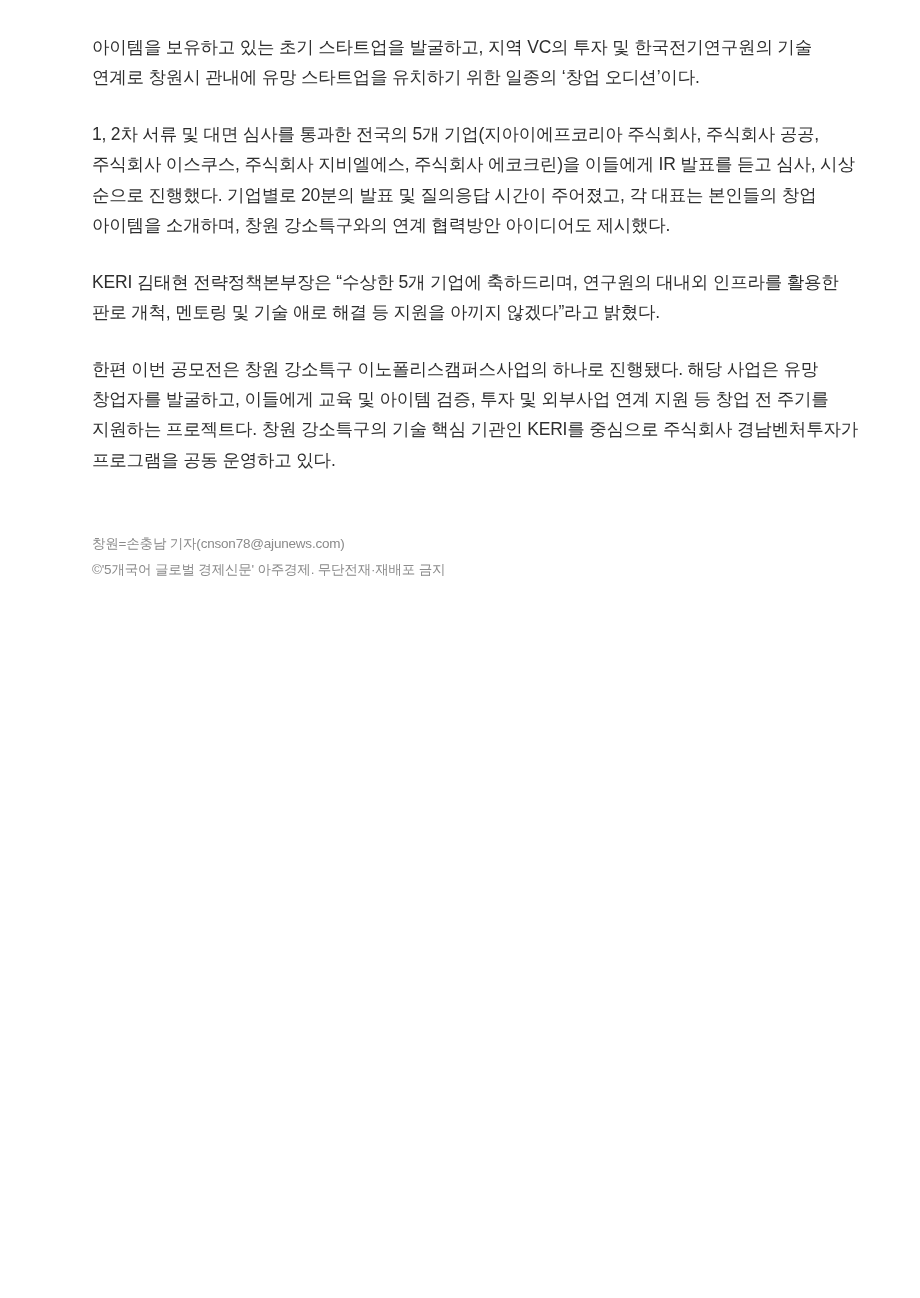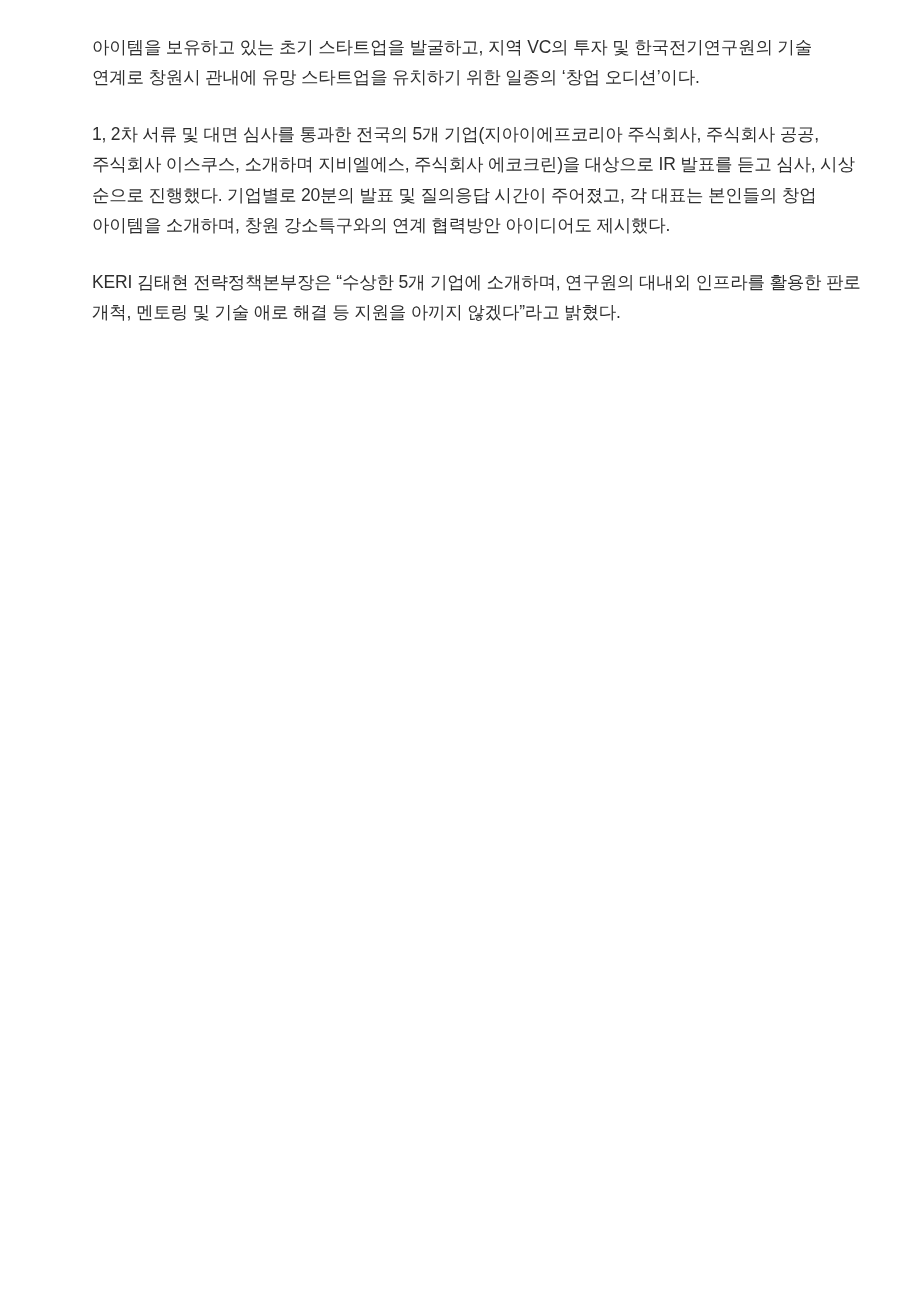--- a/index.html
+++ b/index.html
@@ -48,20 +48,23 @@
     margin: 0;
   }
 </style>
 </head>
 <body>
 
 <div class="page">
 
   <div class="article-body">
     <p class="para">아이템을 보유하고 있는 초기 스타트업을 발굴하고, 지역 VC의 투자 및 한국전기연구원의 기술 연계로 창원시 관내에 유망 스타트업을 유치하기 위한 일종의 ‘창업 오디션’이다.</p>
-    <p class="para">1, 2차 서류 및 대면 심사를 통과한 전국의 5개 기업(지아이에프코리아 주식회사, 주식회사 공공, 주식회사 이스쿠스, 소개하며 지비엘에스, 주식회사 에코크린)을 대상으로 IR 발표를 듣고 심사, 시상 순으로 진행했다. 기업별로 20분의 발표 및 질의응답 시간이 주어졌고, 각 대표는 본인들의 창업 아이템을 소개하며, 창원 강소특구와의 연계 협력방안 아이디어도 제시했다.</p>
-    <p class="para">KERI 김태현 전략정책본부장은 “수상한 5개 기업에 소개하며, 연구원의 대내외 인프라를 활용한 판로 개척, 멘토링 및 기술 애로 해결 등 지원을 아끼지 않겠다”라고 밝혔다.</p>
+    <p class="para">1, 2차 서류 및 대면 심사를 통과한 전국의 5개 기업(지아이에프코리아 주식회사, 주식회사 공공, 주식회사 이스쿠스, 주식회사 지비엘에스, 주식회사 에코크린)을 이들에게 IR 발표를 듣고 심사, 시상 순으로 진행했다. 기업별로 20분의 발표 및 질의응답 시간이 주어졌고, 각 대표는 본인들의 창업 아이템을 소개하며, 창원 강소특구와의 연계 협력방안 아이디어도 제시했다.</p>
+    <p class="para">KERI 김태현 전략정책본부장은 “수상한 5개 기업에 축하드리며, 연구원의 대내외 인프라를 활용한 판로 개척, 멘토링 및 기술 애로 해결 등 지원을 아끼지 않겠다”라고 밝혔다.</p>
+    <p class="para">한편 이번 공모전은 창원 강소특구 이노폴리스캠퍼스사업의 하나로 진행됐다. 해당 사업은 유망 창업자를 발굴하고, 이들에게 교육 및 아이템 검증, 투자 및 외부사업 연계 지원 등 창업 전 주기를 지원하는 프로젝트다. 창원 강소특구의 기술 핵심 기관인 KERI를 중심으로 주식회사 경남벤처투자가 프로그램을 공동 운영하고 있다.</p>
   </div>
 
   <div class="footer">
+    <p class="footer-line">창원=손충남 기자(cnson78@ajunews.com)</p>
+    <p class="footer-line">©'5개국어 글로벌 경제신문' 아주경제. 무단전재·재배포 금지</p>
   </div>
 
 </div>
 
 </body></html>

